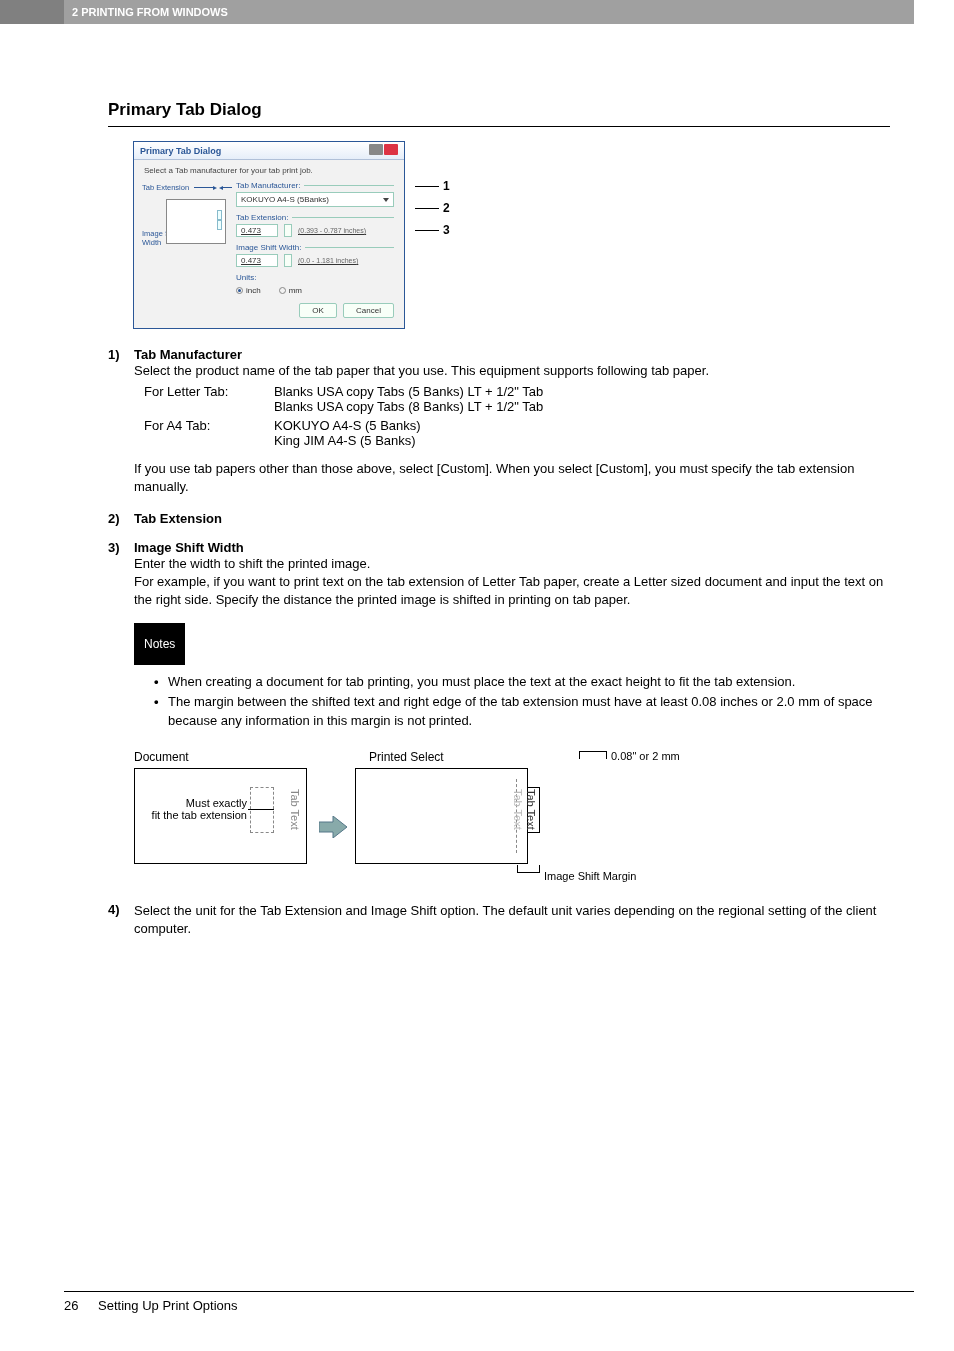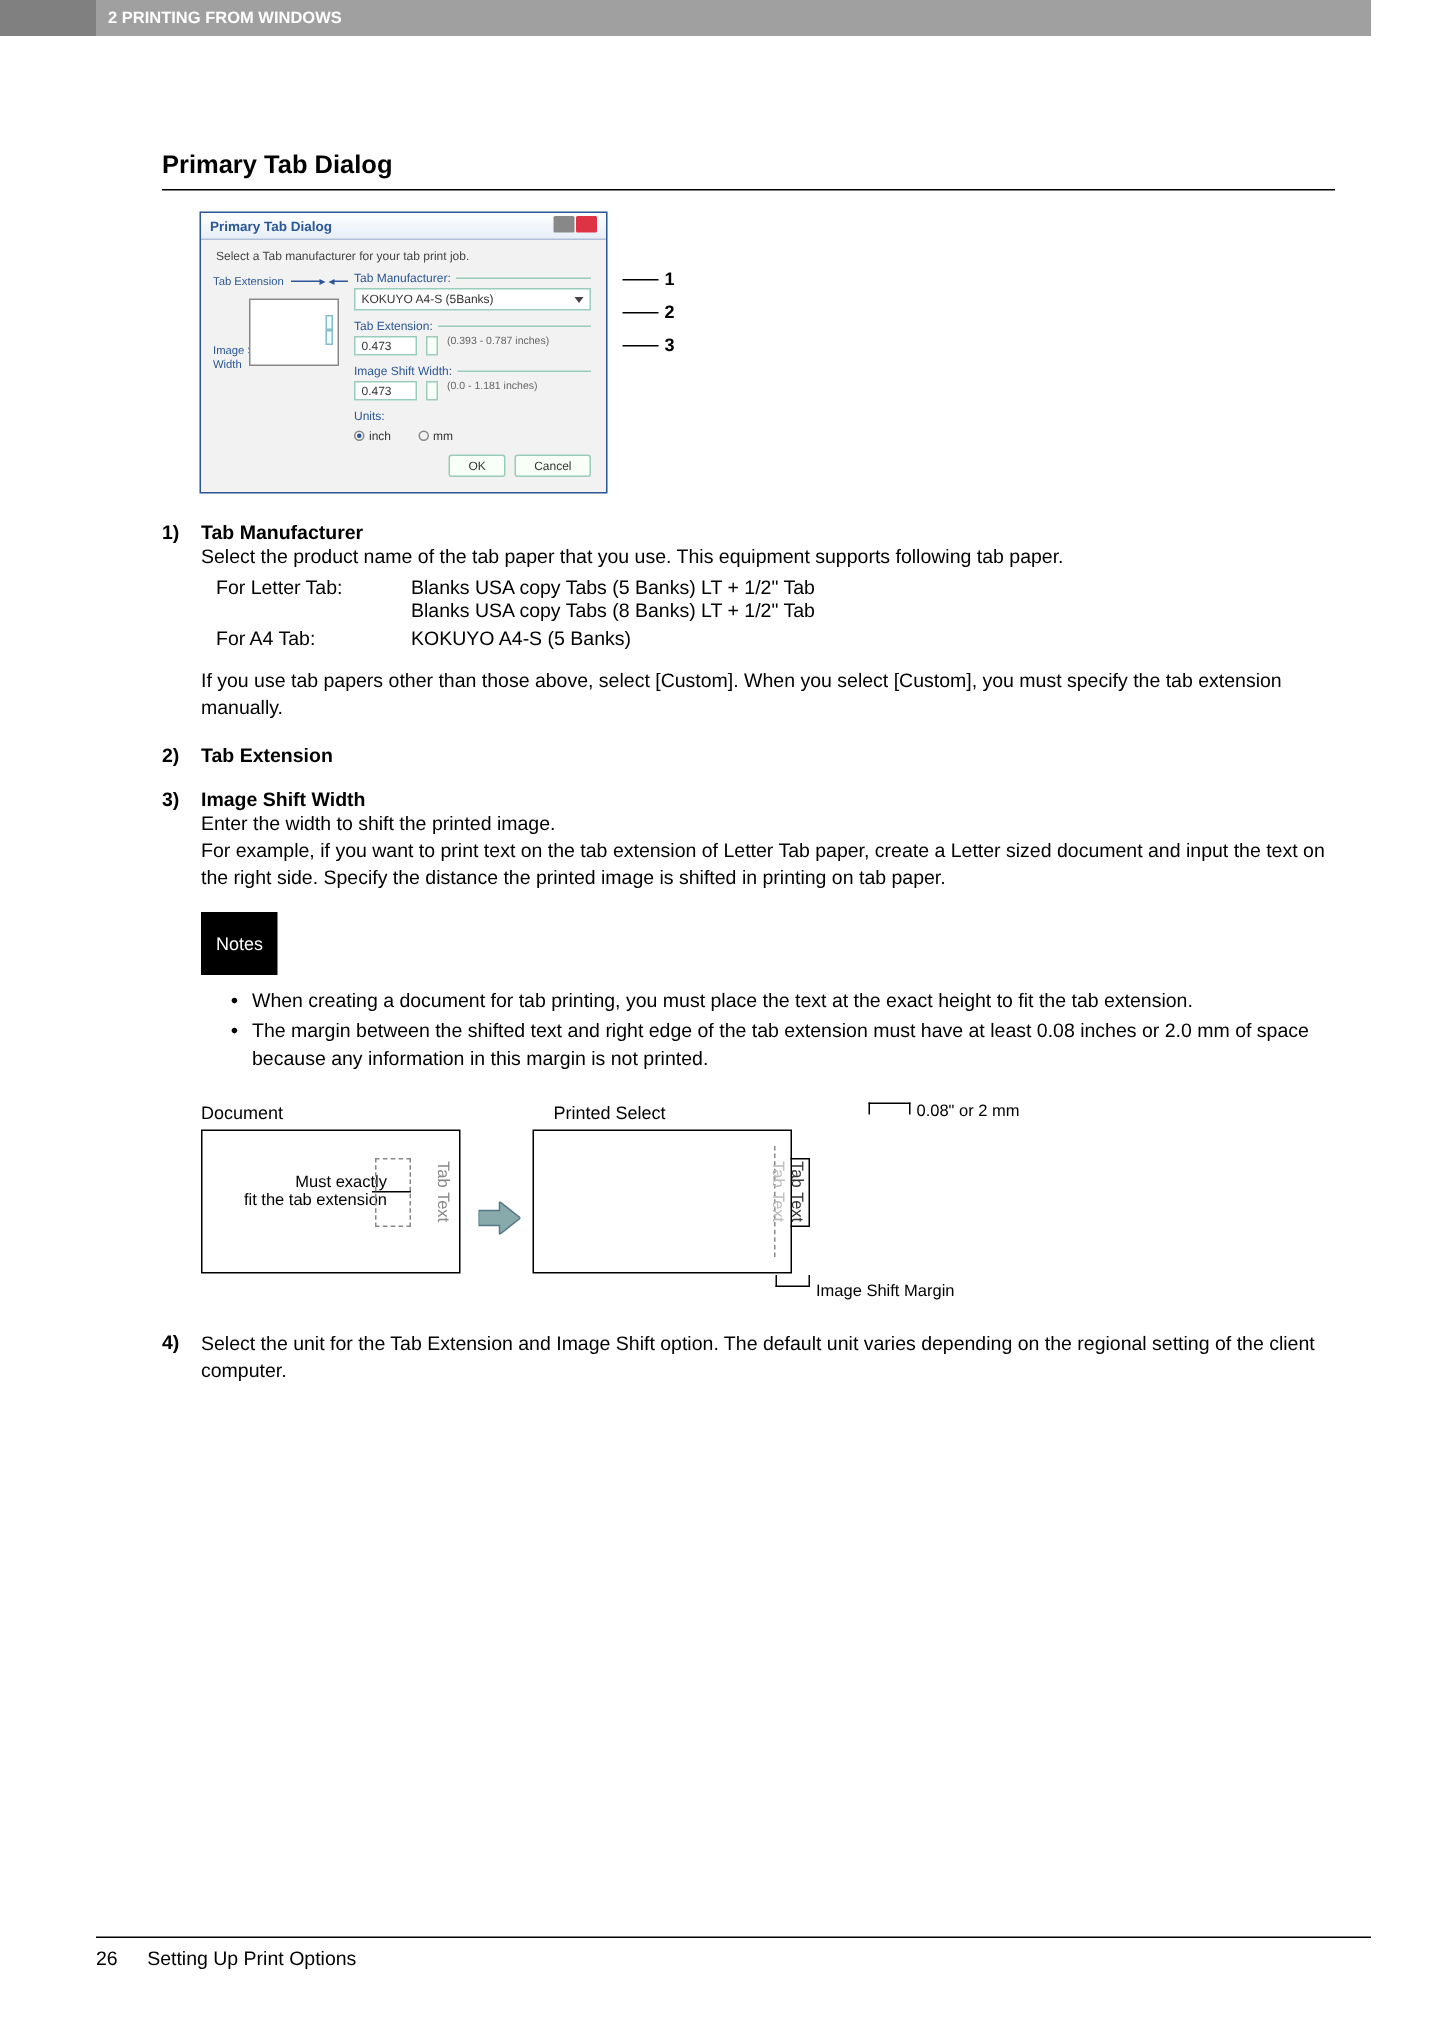--- a/index.html
+++ b/index.html
@@ -32,21 +32,21 @@
 .arrow-h::after { content: ""; position: absolute; right: -3px; top: -2.5px; border-left: 4px solid #2b5797; border-top: 2.5px solid transparent; border-bottom: 2.5px solid transparent; }
 .arrow-h.rev::after { left: -3px; right: auto; border-right: 4px solid #2b5797; border-left: none; }
 
 .thumb-box { width: 60px; height: 45px; border: 1px solid #888; background: #fff; position: absolute; left: 22px; top: 18px; }
 .thumb-inner { position: absolute; right: 3px; top: 10px; width: 12px; height: 20px; }
 .thumb-tab1 { position: absolute; right: 0; top: 0; width: 5px; height: 10px; border: 1px solid #8bc; background: #eff; }
 .thumb-tab2 { position: absolute; right: 0; top: 10px; width: 5px; height: 10px; border: 1px solid #8bc; background: #eff; }
 
 .group-label { color: #2b5797; font-size: 8px; margin-bottom: 2px; display: flex; align-items: center; gap: 4px; }
 .group-label .ln { flex: 1; height: 0; border-top: 1px solid #9cb; }
-.input-row { display: flex; gap: 6px; margin-bottom: 6px; }
+.input-row { display: flex; align-items: center; gap: 6px; margin-bottom: 6px; text-decoration: underline; }
 .field { border: 1px solid #9cb; background: #fff; height: 13px; padding: 0 4px; font-size: 8px; display: flex; align-items: center; width: 42px; }
 .spin { width: 8px; height: 13px; border: 1px solid #9cb; background: #f8fff8; }
 .hint { font-size: 7px; color: #666; }
 .select { border: 1px solid #9cb; background: #fff; height: 15px; width: 158px; display: flex; align-items: center; justify-content: space-between; padding: 0 4px; font-size: 8px; margin-bottom: 6px; }
 .select .dd { width: 0; height: 0; border-left: 3px solid transparent; border-right: 3px solid transparent; border-top: 4px solid #444; }
 .units-row { display: flex; align-items: center; gap: 18px; font-size: 8px; }
 .radio { width: 7px; height: 7px; border: 1px solid #888; border-radius: 50%; display: inline-block; position: relative; vertical-align: middle; margin-right: 3px; }
 .radio.sel::after { content: ""; position: absolute; inset: 1px; background: #2b5797; border-radius: 50%; }
 .btn-row { text-align: right; margin-top: 8px; }
 .dlg-btn { display: inline-block; border: 1px solid #9cb; background: #f8fff8; padding: 2px 12px; font-size: 8px; margin-left: 4px; border-radius: 2px; }
@@ -74,21 +74,21 @@
 .diagram-row { margin-left: 26px; margin-bottom: 20px; }
 .diag-labels { display: flex; margin-bottom: 4px; font-size: 12px; }
 .diag-labels .dl1 { width: 235px; }
 .diag-labels .dl2 { width: 210px; }
 .diag-labels .dl3 { flex: 1; font-size: 11px; }
 
 .diag-images { display: flex; align-items: center; gap: 12px; }
 .doc-rect { width: 173px; height: 96px; border: 1px solid #000; position: relative; }
 .tab-box { position: absolute; right: 32px; top: 18px; width: 24px; height: 46px; border: 1px dashed #888; }
 .tab-text { writing-mode: vertical-rl; font-size: 11px; color: #888; position: absolute; right: 5px; top: 20px; }
-.must-label { position: absolute; right: 48px; top: 28px; text-align: right; font-size: 11px; }
+.must-label { position: absolute; right: 59px; top: 28px; text-align: right; font-size: 11px; }
 .must-line { position: absolute; right: 32px; top: 40px; width: 26px; border-top: 1px solid #000; }
 
 .big-arrow { width: 24px; height: 0; position: relative; }
 .big-arrow svg { display: block; }
 
 .printed-rect { width: 173px; height: 96px; border: 1px solid #000; position: relative; }
 .tab-ext { position: absolute; right: -13px; top: 18px; width: 13px; height: 46px; border: 1px solid #000; border-left: none; }
 .printed-tab-text { writing-mode: vertical-rl; font-size: 11px; color: #333; position: absolute; right: -10px; top: 20px; }
 .printed-tab-text-grey { writing-mode: vertical-rl; font-size: 11px; color: #bbb; position: absolute; right: 3px; top: 20px; }
 .dashed-vert { position: absolute; right: 10px; top: 10px; bottom: 10px; width: 0; border-left: 1px dashed #888; }
@@ -207,20 +207,21 @@
             <div class="c1">For Letter Tab:</div>
             <div class="c2">
               <div>Blanks USA copy Tabs (5 Banks) LT + 1/2" Tab</div>
               <div>Blanks USA copy Tabs (8 Banks) LT + 1/2" Tab</div>
             </div>
           </div>
           <div class="row" style="margin-top:4px;">
             <div class="c1">For A4 Tab:</div>
             <div class="c2">
               <div>KOKUYO A4-S (5 Banks)</div>
+              <div>King JIM A4-S (5 Banks)</div>
             </div>
           </div>
         </div>
       </div>
     </div>
     <div class="para">If you use tab papers other than those above, select [Custom]. When you select [Custom], you must specify the tab extension manually.</div>
 
     
     <div class="item">
       <div class="item-num">2)</div>

